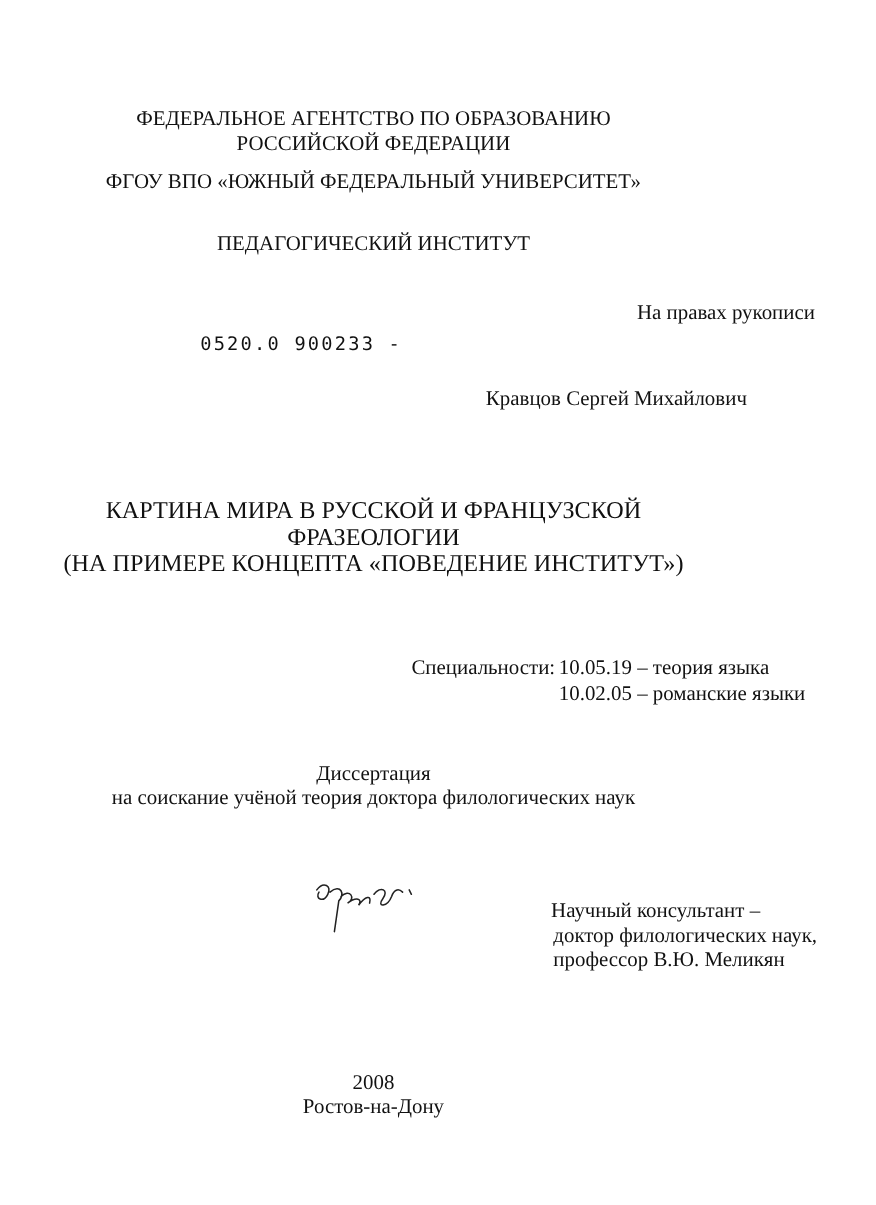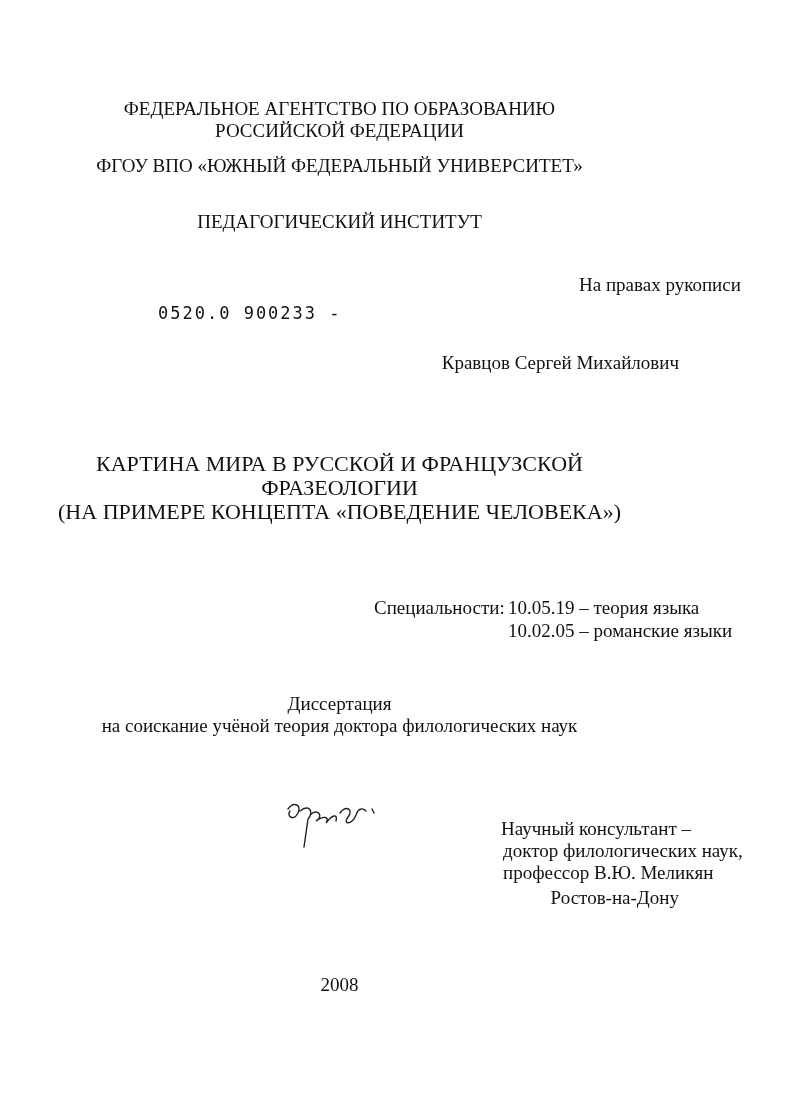--- a/index.html
+++ b/index.html
@@ -1,50 +1,50 @@
 <!DOCTYPE html>
 <html><head>
 <meta charset="utf-8">
 <style>
   html, body { margin:0; padding:0; background:#fff; }
   body { width:796px; height:1095px; position:relative; overflow:hidden;
          font-family:"Liberation Serif", serif; color:#111; }
   .t { position:absolute; white-space:nowrap; font-size:19px; line-height:22px; }
   .center { left:0; width:679px; text-align:center; }
   .title { font-size:22px; line-height:25px; }
-  .code { font-family:"DejaVu Sans Mono", monospace; font-size:17px; letter-spacing:2px; }
+  .code { font-family:"DejaVu Sans Mono", monospace; font-size:17px; letter-spacing:2px;margin-left:24px; }
   .sig { position:absolute; left:280px; top:795px; width:110px; height:60px; }
 </style>
 </head>
 <body>
 
 <div class="t center" style="top:98px;">ФЕДЕРАЛЬНОЕ АГЕНТСТВО ПО ОБРАЗОВАНИЮ</div>
 <div class="t center" style="top:120px;">РОССИЙСКОЙ ФЕДЕРАЦИИ</div>
 <div class="t center" style="top:155px;">ФГОУ ВПО «ЮЖНЫЙ ФЕДЕРАЛЬНЫЙ УНИВЕРСИТЕТ»</div>
 <div class="t center" style="top:199px;margin-top:12px;">ПЕДАГОГИЧЕСКИЙ ИНСТИТУТ</div>
 
 <div class="t" style="top:240px; left:579px;margin-top:34px;">На правах рукописи</div>
 
 <div class="t code" style="top:302px; left:158px;">0520.0  900233 -</div>
 
 <div class="t center" style="top:352px;text-align:right;">Кравцов Сергей Михайлович</div>
 
 <div class="t center title" style="top:451px;">КАРТИНА МИРА В РУССКОЙ И ФРАНЦУЗСКОЙ</div>
 <div class="t center title" style="top:475px;">ФРАЗЕОЛОГИИ</div>
-<div class="t center title" style="top:499px;">(НА ПРИМЕРЕ КОНЦЕПТА «ПОВЕДЕНИЕ ЧЕЛОВЕКА»)</div>
+<div class="t center title" style="top:499px;">(НА ПРИМЕРЕ КОНЦЕПТА «ПОВЕДЕНИЕ ИНСТИТУТ»)</div>
 
 <div class="t" style="top:597px; left:374px;">Специальности:</div>
 <div class="t" style="top:597px; left:508px;">10.05.19 – теория языка</div>
 <div class="t" style="top:620px; left:508px;">10.02.05 – романские языки</div>
 
 <div class="t center" style="top:693px;">Диссертация</div>
 <div class="t center" style="top:715px;">на соискание учёной теория доктора филологических наук</div>
 
 <svg class="sig" viewBox="0 0 110 60">
   <path d="M8 14 C14 6,22 10,18 18 C14 26,6 22,10 16 M20 16 C30 8,34 18,28 24 L24 52 M30 20 C38 12,44 22,36 26 C44 20,50 22,46 28 C52 20,58 18,56 26 M60 18 C66 10,74 14,68 22 C62 30,72 30,76 20 C78 14,82 12,86 16 M92 14 L94 18" fill="none" stroke="#222" stroke-width="1.4" stroke-linecap="round"></path>
 </svg>
 
 <div class="t" style="top:818px; left:501px;">Научный консультант –</div>
 <div class="t" style="top:840px; left:503px;">доктор филологических наук,</div>
 <div class="t" style="top:862px; left:503px;">профессор В.Ю. Меликян</div>
 
-<div class="t center" style="top:887px;text-align:right;">Ростов-на-Дону</div>
+<div class="t center" style="top:996px;">Ростов-на-Дону</div>
 <div class="t center" style="top:974px;">2008</div>
 
 </body></html>

